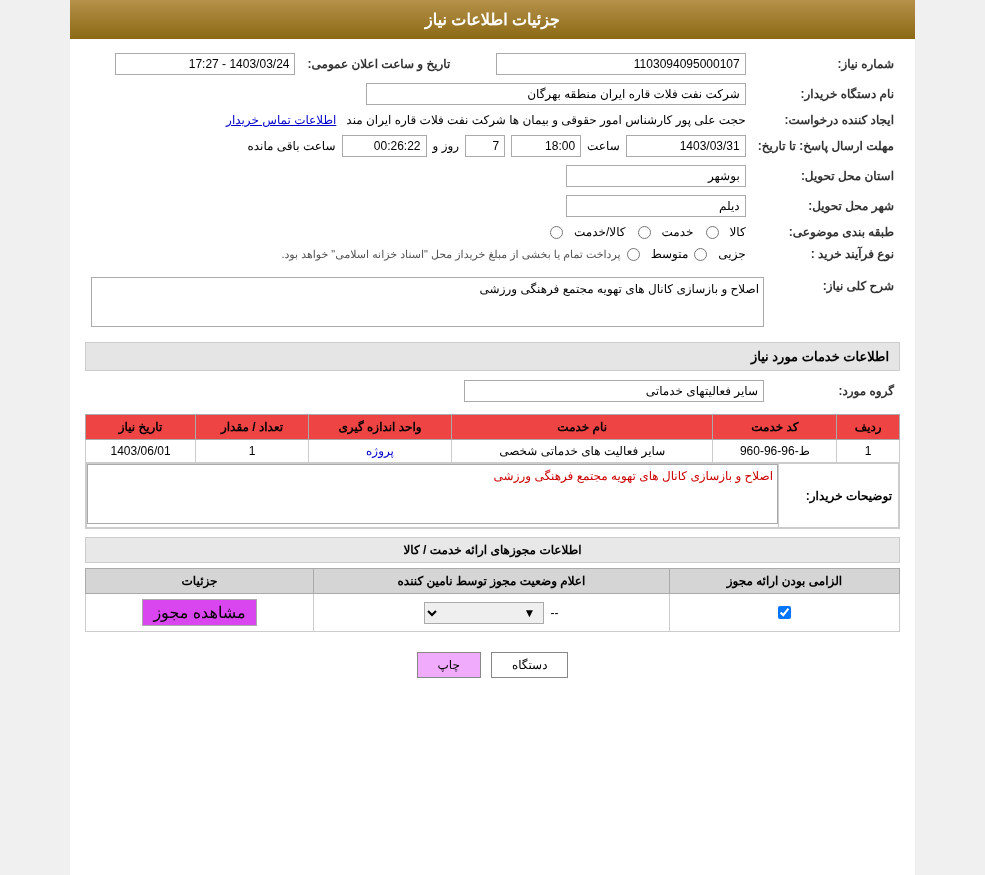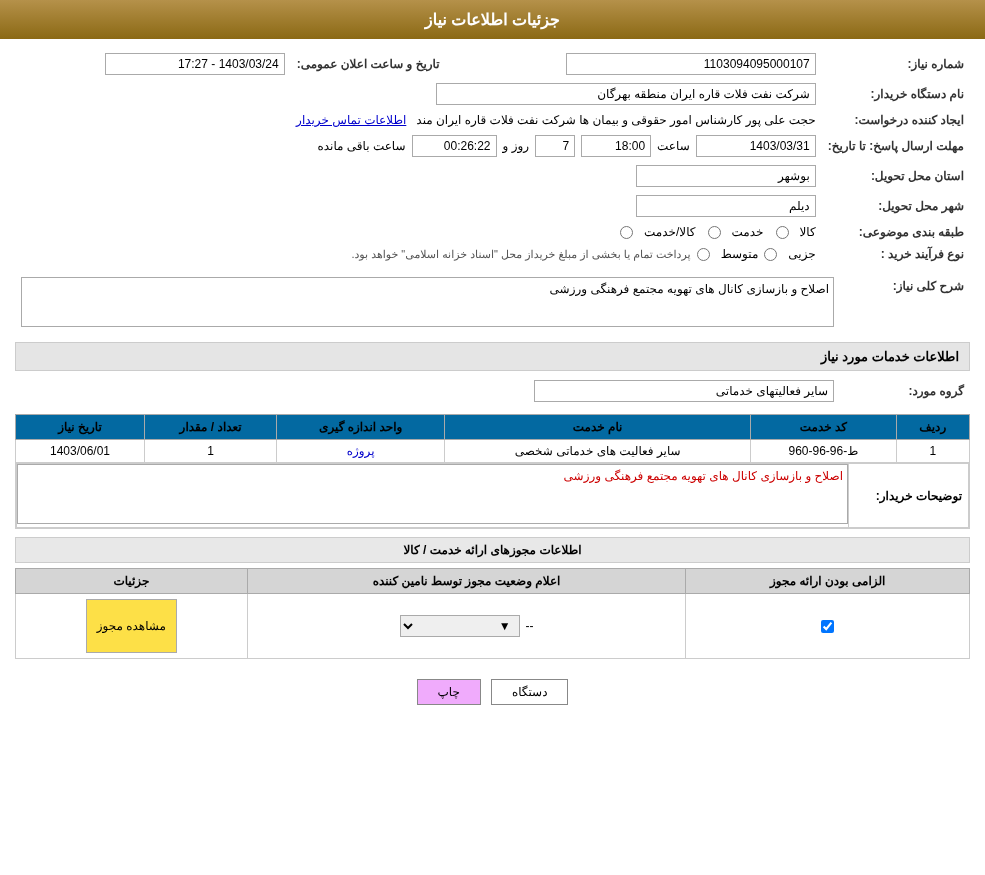--- a/index.html
+++ b/index.html
@@ -3,21 +3,21 @@
   <meta charset="utf-8">
   <style>
     * { box-sizing: border-box; margin: 0; padding: 0; }
     body {
       font-family: Tahoma, Arial, sans-serif;
       font-size: 12px;
       background: #f0f0f0;
       direction: rtl;
     }
     .page-container {
-      width: 985px;
+      width: 845px;
       margin: 0 auto;
       background: #fff;
       min-height: 875px;
     }
     .page-header {
       background: linear-gradient(to bottom, #b5914a, #8b6914);
       color: #fff;
       text-align: center;
       padding: 10px;
       font-size: 16px;
@@ -74,21 +74,21 @@
     .radio-item input[type="radio"] { margin: 0; }
     .inline-row { display: flex; align-items: center; gap: 6px; }
     .notice-text { color: #555; font-size: 11px; }
     .services-table {
       width: 100%;
       border-collapse: collapse;
       margin-top: 5px;
       margin-bottom: 5px;
     }
     .services-table th {
-      background: #0369a1;
+      background: #ef4444;
       border: 1px solid #aaa;
       padding: 5px 8px;
       text-align: center;
       font-size: 12px;
     }
     .services-table td {
       border: 1px solid #ccc;
       padding: 4px 8px;
       text-align: center;
       font-size: 12px;
@@ -127,26 +127,26 @@
       text-align: center;
       font-size: 12px;
     }
     .licenses-table td {
       border: 1px solid #ccc;
       padding: 5px 8px;
       text-align: center;
       font-size: 12px;
     }
     .view-btn {
-      background: #fde047;
-      border: 1px solid #aaa;
-      padding: 19px 10px;
+      background: #d946ef;
+      border: 1px solid #aaa;
+      padding: 3px 10px;
       cursor: pointer;
       font-family: Tahoma, Arial, sans-serif;
-      font-size: 12px;
+      font-size: 16px;
     }
     .select-sm {
       border: 1px solid #aaa;
       padding: 2px 4px;
       font-family: Tahoma, Arial, sans-serif;
       font-size: 12px;
       direction: rtl;
       width: 120px;
     }
     .checkbox-center { display: flex; justify-content: center; }

